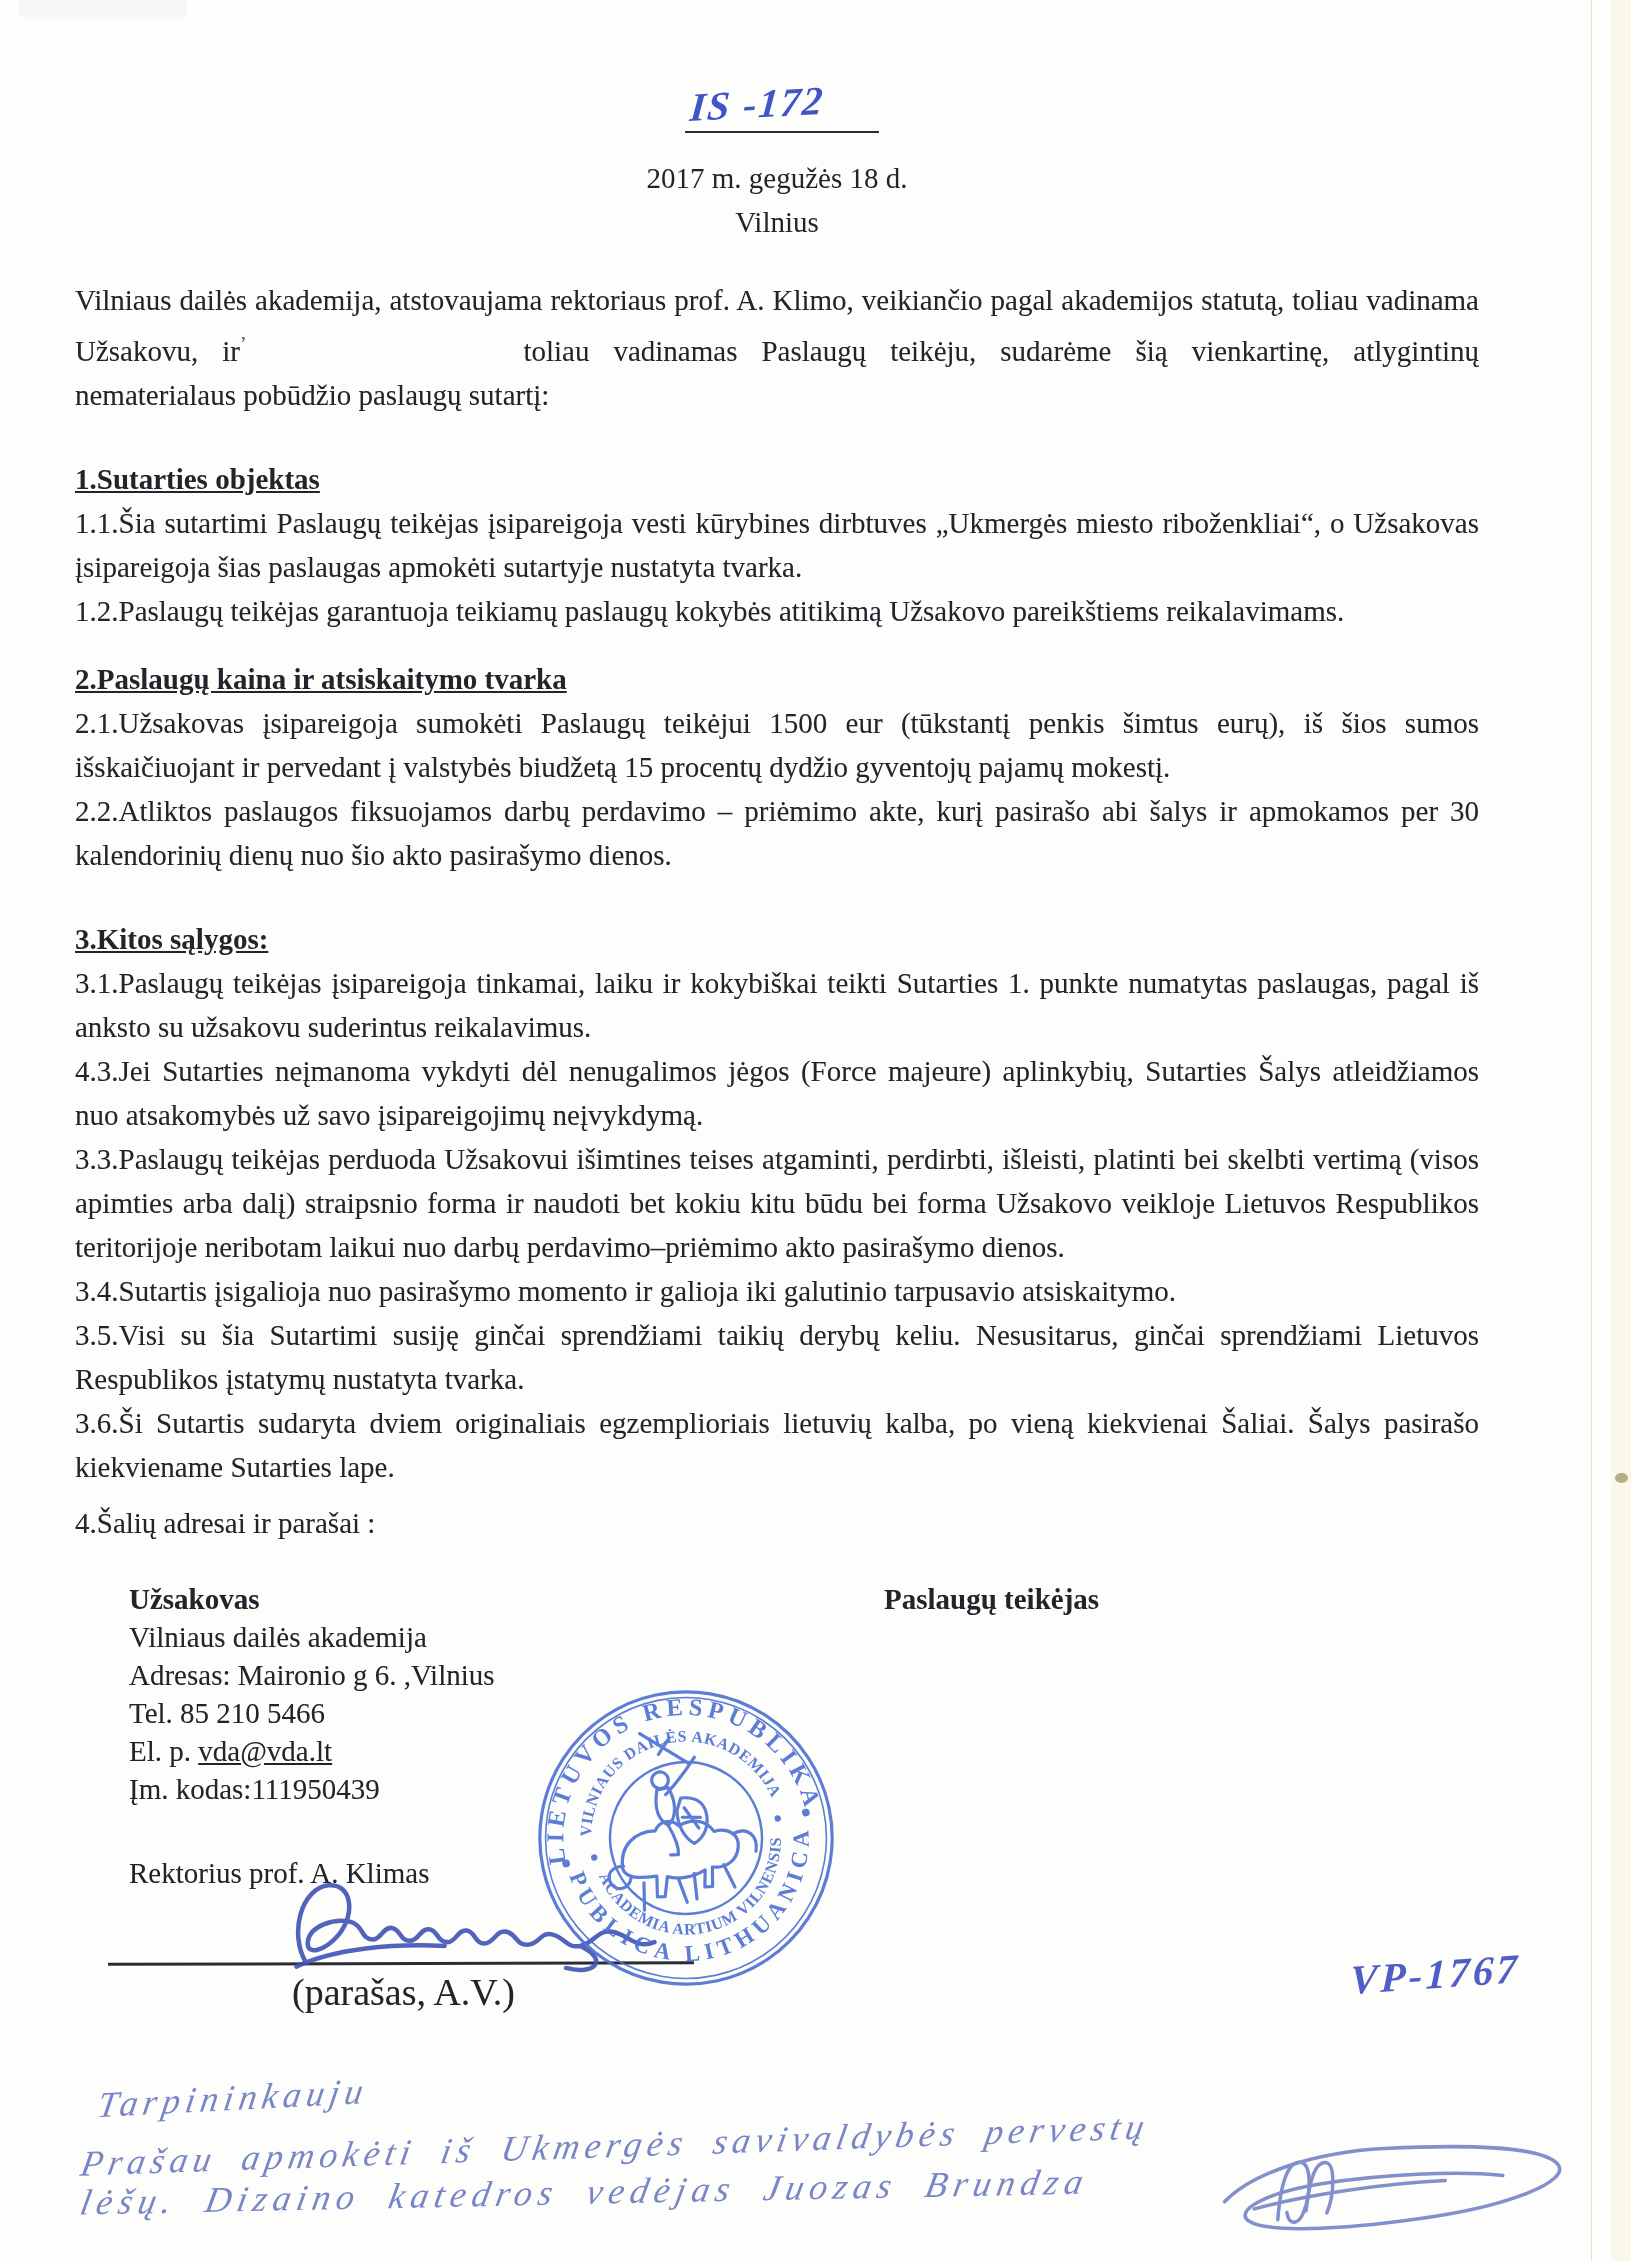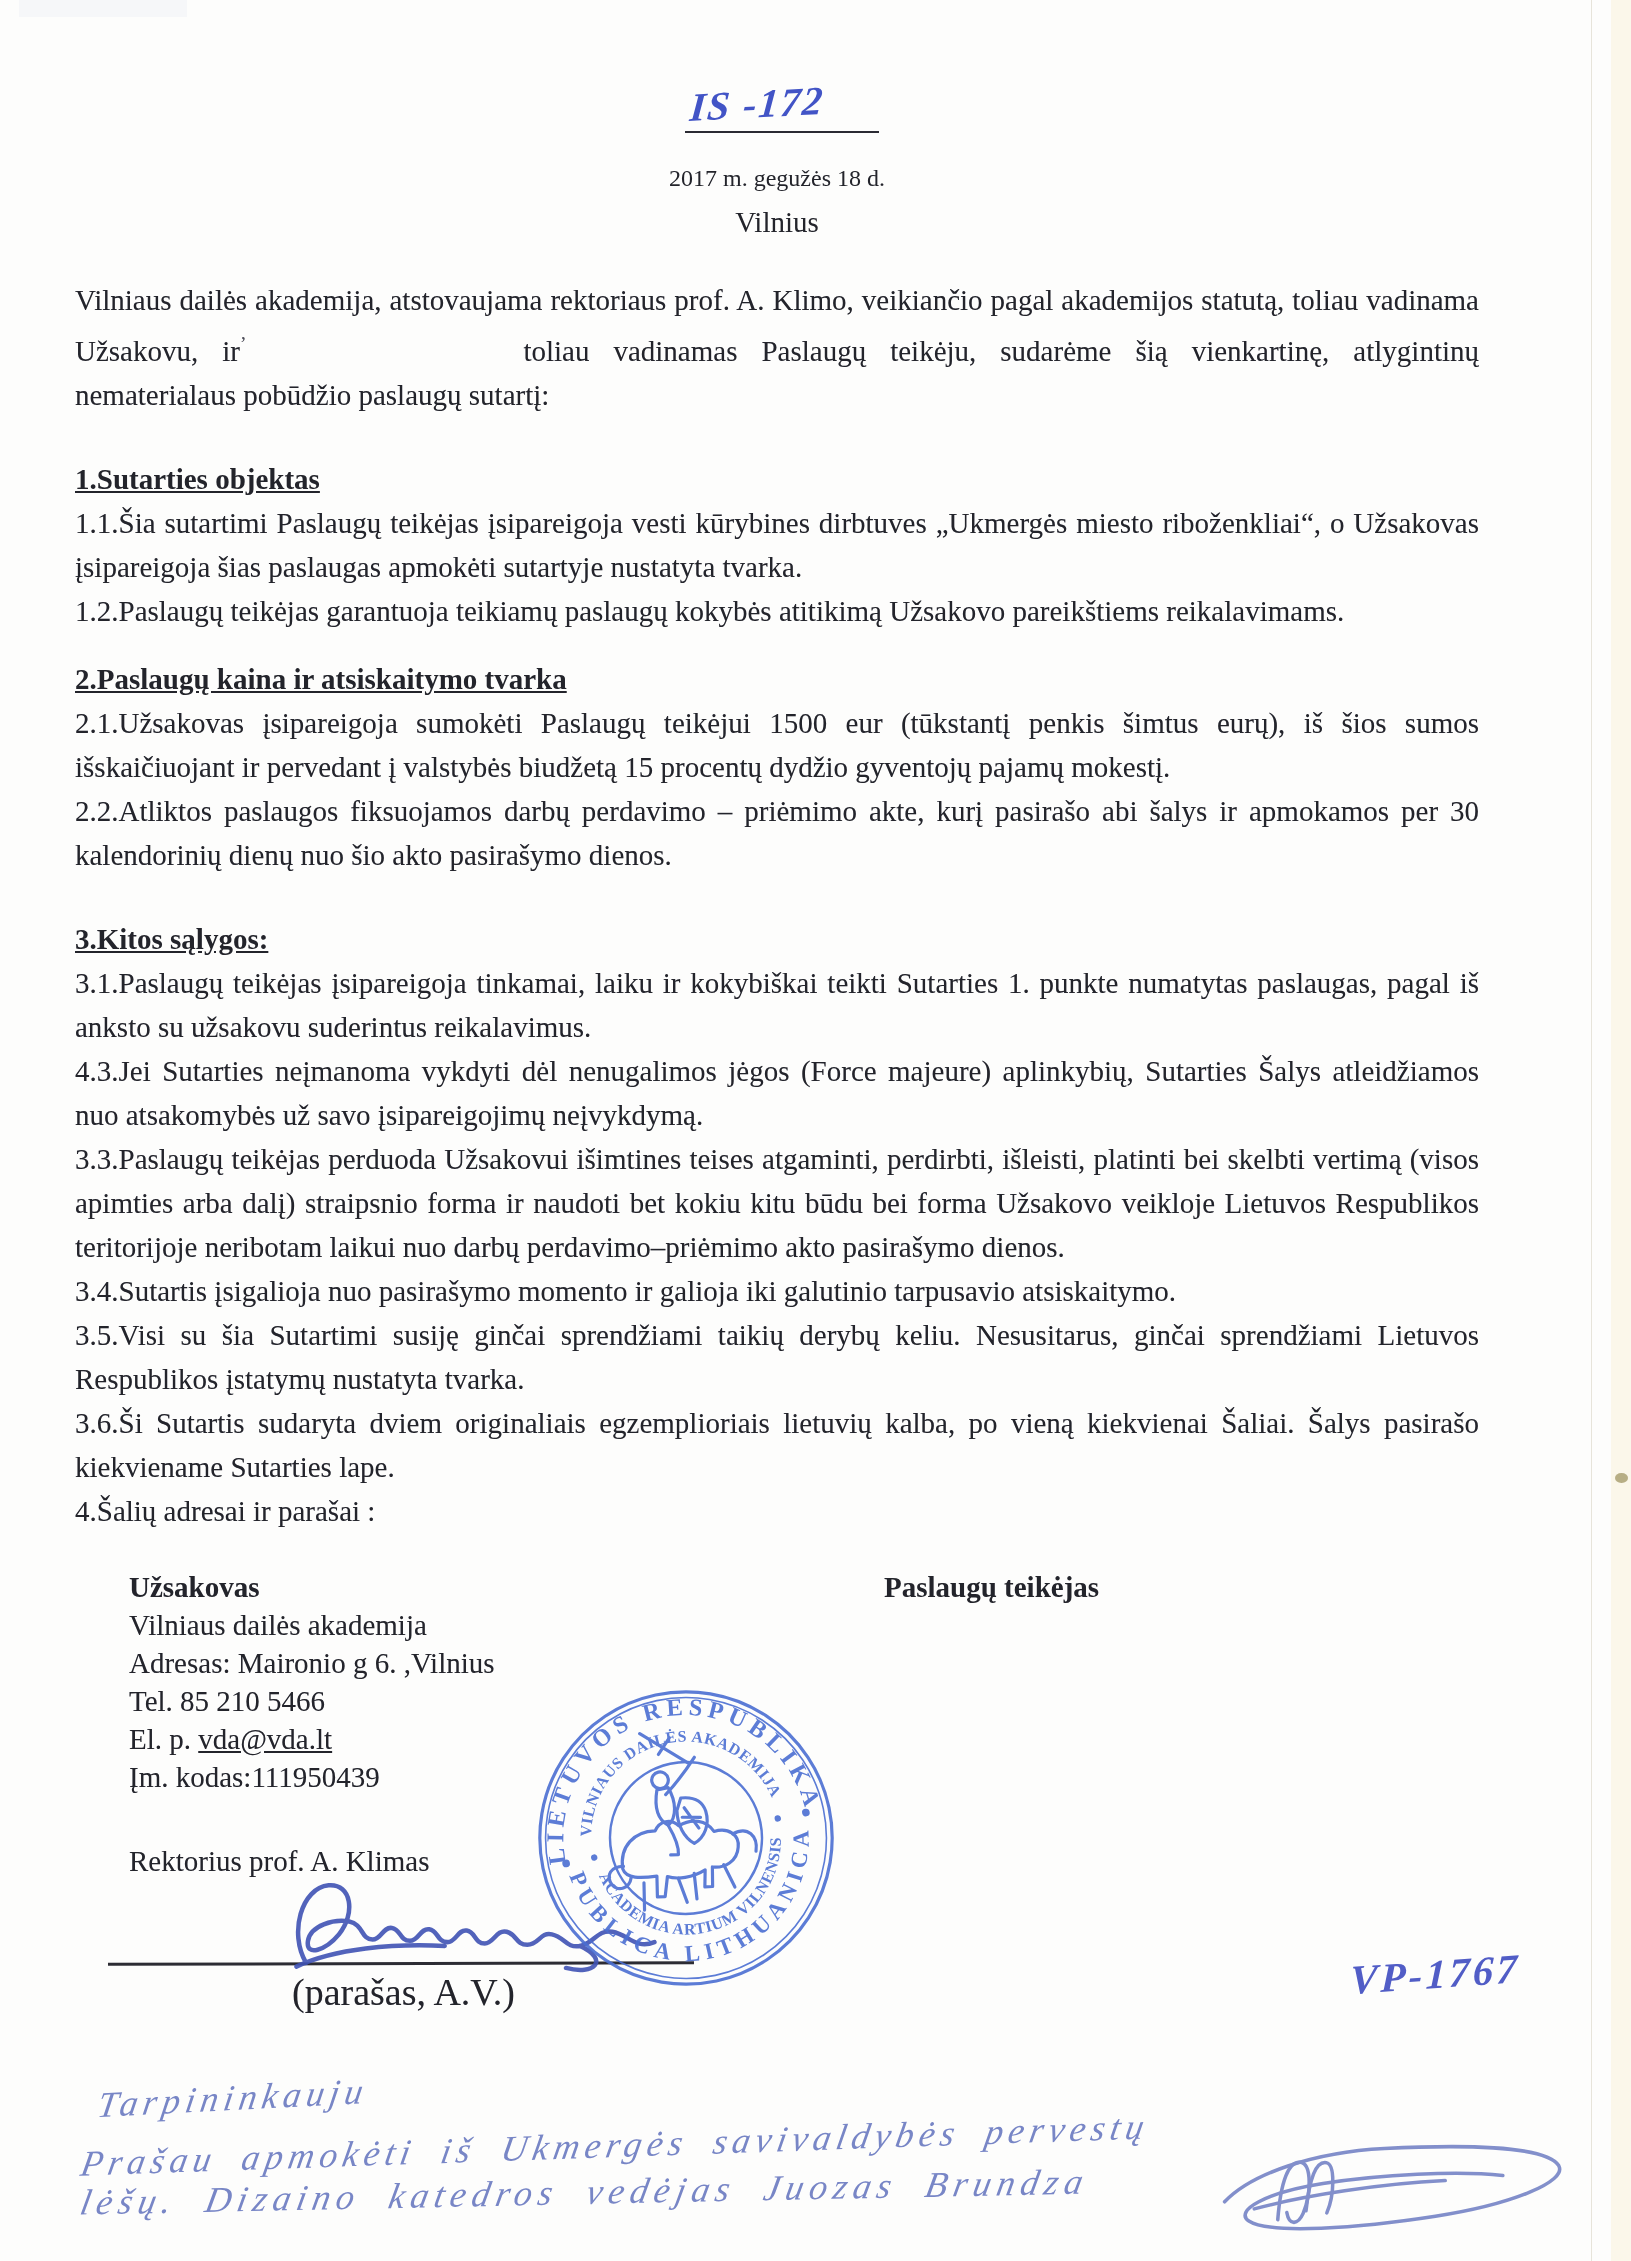--- a/index.html
+++ b/index.html
@@ -17,28 +17,28 @@
   .smudge{position:absolute;left:19.4px;top:0;width:168px;height:17px;background:#f2f3f8;opacity:.7;}
 
   .content{position:absolute;left:75px;top:0;width:1404px;}
   .body-text{font-size:29px;line-height:44px;text-align:justify;margin:0;
     text-shadow:0 0 0.6px rgba(50,50,80,.25);}
   .title-row{margin-top:94px;text-align:center;font-size:31px;font-weight:bold;white-space:nowrap;}
   .nr-slot{display:inline-block;width:194px;border-bottom:2.6px solid #2b2b33;position:relative;height:37px;vertical-align:baseline;margin-left:9px;}
   .hand{font-style:italic;letter-spacing:1.9px;}
   .nr-hand{position:absolute;left:3.9px;bottom:0px;font-size:40px;font-weight:bold;color:#4254c6;
     transform:rotate(-3deg) skewX(-8deg);transform-origin:left bottom;white-space:nowrap;}
-  .date-line{text-align:center;font-size:24px;line-height:39px;margin-top:18px;font-family:Liberation Serif, serif;}
+  .date-line{text-align:center;font-size:29px;line-height:39px;margin-top:18px;font-family:Liberation Serif, serif;}
   .city-line{text-align:center;font-size:29px;line-height:39px;margin-top:5.2px;}
   .intro{margin-top:36px;}
   .blank-gap{display:inline-block;width:277px;height:0.6px;}
   .tick{font-size:19.4px;color:#4a4a55;vertical-align:super;}
   .sec-heading{font-size:29px;line-height:44px;font-weight:bold;margin:0;text-decoration:underline;}
   .mt-s1{margin-top:40px;} .mt-s2{margin-top:24px;} .mt-s3{margin-top:40px;}
-  .addresses-line{margin-top:0;}
+  .addresses-line{margin-top:12px;}
 
   .footer-cols{position:relative;margin-top:35px;font-size:29px;line-height:38px;}
   .col-left{margin-left:54px;}
   .col-left div{text-shadow:0 0 0.6px rgba(50,50,80,.25);}
   .role-label{font-weight:bold;}
   .col-right{position:absolute;left:809px;top:0;font-weight:bold;}
   .email-link{text-decoration:underline;}
   .signatory{margin-top:46px;}
 
   .sig-svg{position:absolute;left:277px;top:1871px;z-index:3;}

